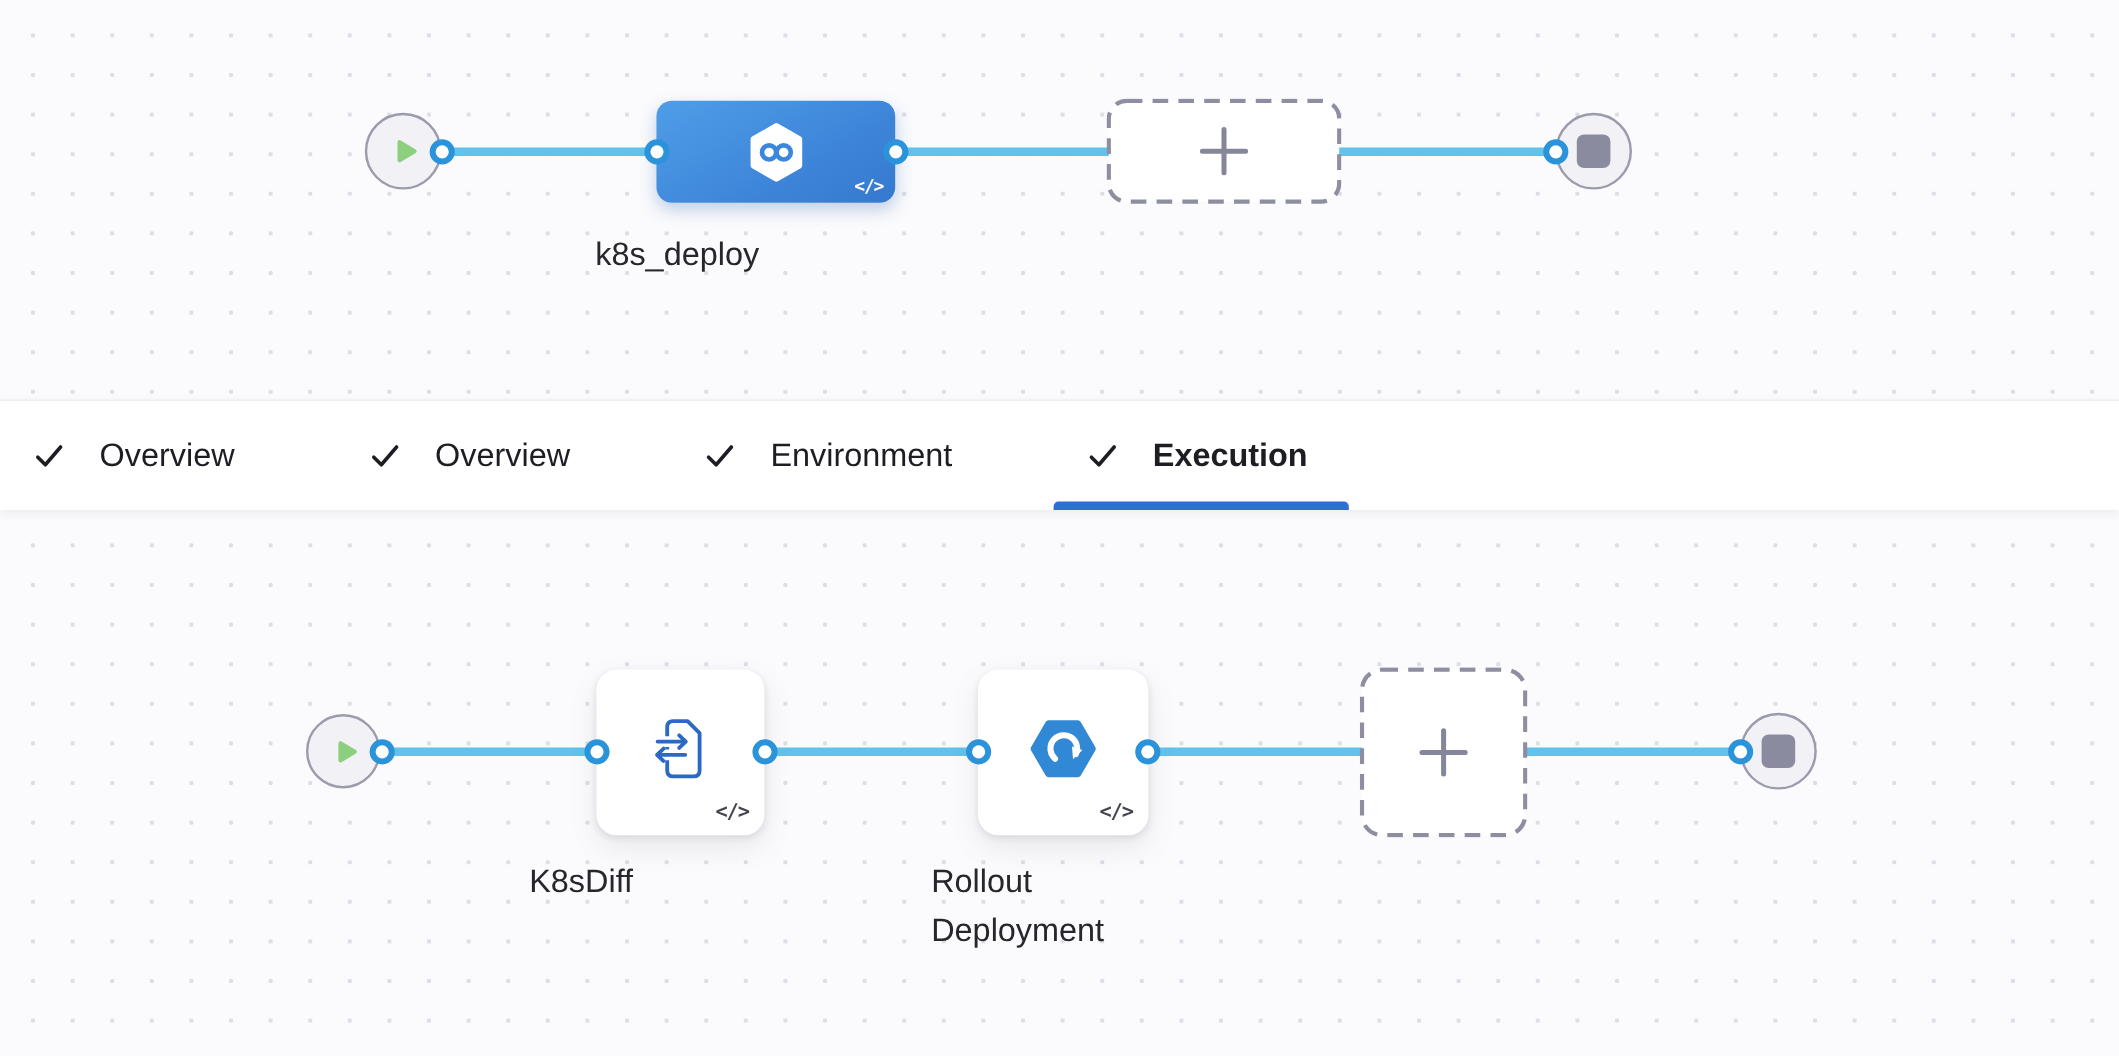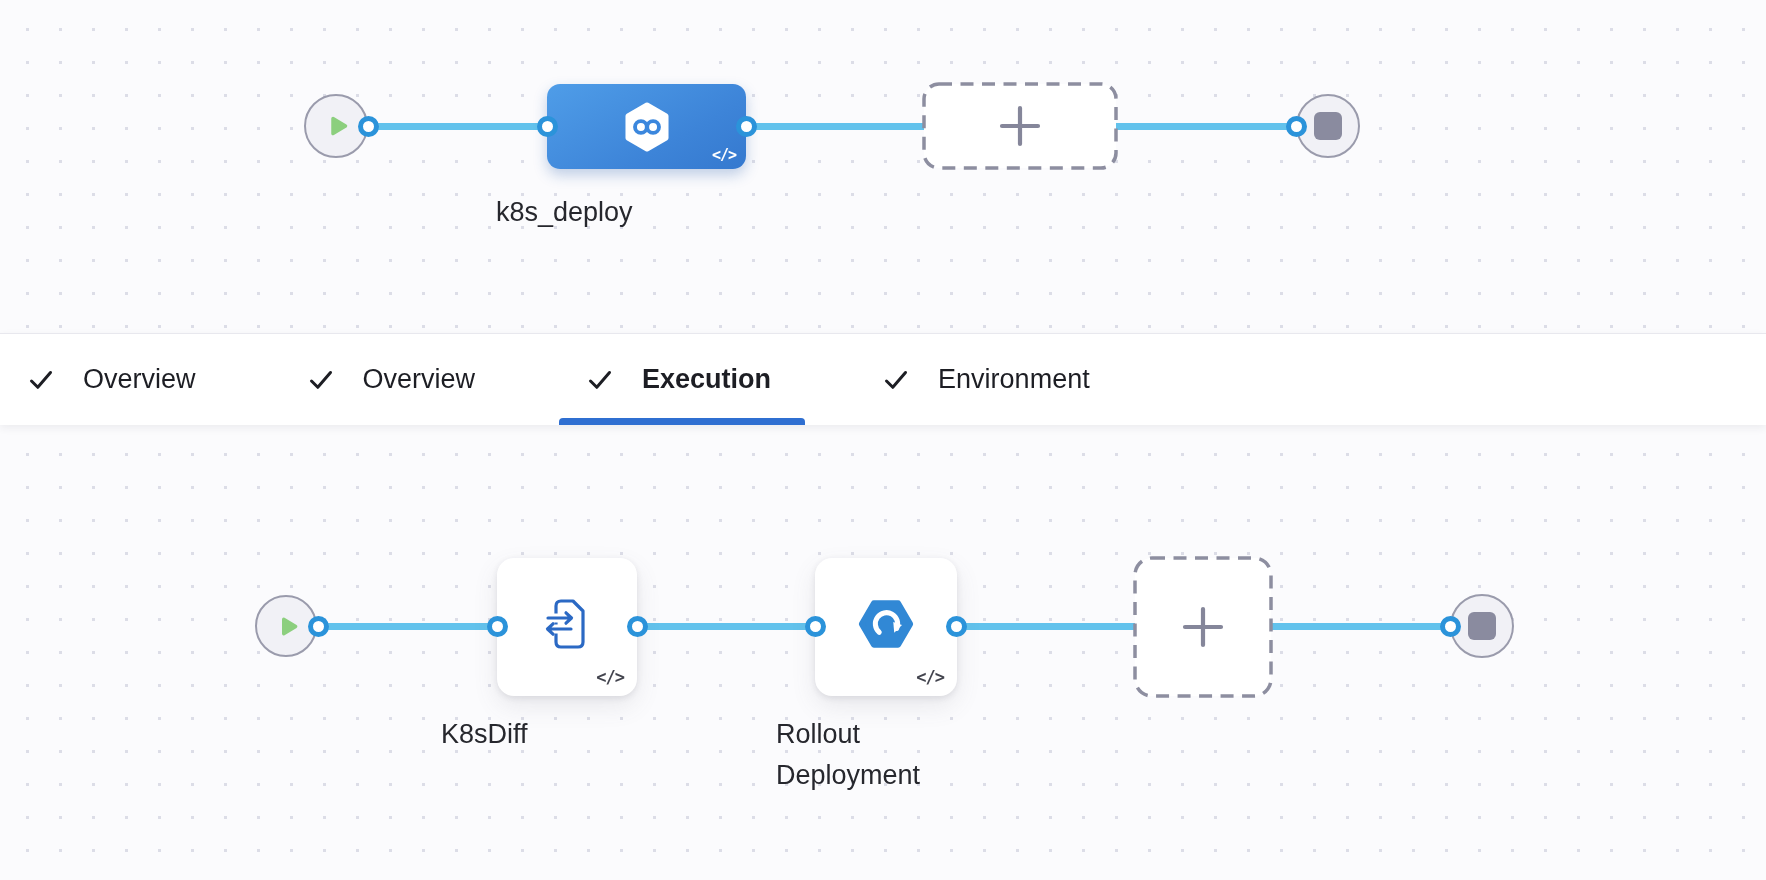--- a/index.html
+++ b/index.html
@@ -116,31 +116,31 @@
         <path d="M3.5 14 L9.8 20.3 L22.5 5.5" fill="none" stroke="#1d1e24" stroke-width="3" stroke-linecap="round" stroke-linejoin="round"></path>
       </svg>
       <span>Overview</span>
     </div>
     <div class="tab">
       <svg width="26" height="26" viewBox="0 0 26 26">
         <path d="M3.5 14 L9.8 20.3 L22.5 5.5" fill="none" stroke="#1d1e24" stroke-width="3" stroke-linecap="round" stroke-linejoin="round"></path>
       </svg>
       <span>Overview</span>
     </div>
+    <div class="tab">
+      <svg width="26" height="26" viewBox="0 0 26 26">
+        <path d="M3.5 14 L9.8 20.3 L22.5 5.5" fill="none" stroke="#1d1e24" stroke-width="3" stroke-linecap="round" stroke-linejoin="round"></path>
+      </svg>
+      <span>Environment</span>
+    </div>
     <div class="tab active">
       <svg width="26" height="26" viewBox="0 0 26 26">
         <path d="M3.5 14 L9.8 20.3 L22.5 5.5" fill="none" stroke="#1d1e24" stroke-width="3" stroke-linecap="round" stroke-linejoin="round"></path>
       </svg>
       <span>Execution</span>
-    </div>
-    <div class="tab">
-      <svg width="26" height="26" viewBox="0 0 26 26">
-        <path d="M3.5 14 L9.8 20.3 L22.5 5.5" fill="none" stroke="#1d1e24" stroke-width="3" stroke-linecap="round" stroke-linejoin="round"></path>
-      </svg>
-      <span>Environment</span>
     </div>
   </div>
 
   <div class="canvas canvas-bottom">
     <div class="line" style="left:286px;top:198px;width:1196px;"></div>
 
     <div class="round-node" style="left:255px;top:170px;width:62px;height:62px;">
       <svg width="25" height="25" viewBox="0 0 26 26" style="margin-left:4px">
         <path d="M8 5.5 L20.5 13 L8 20.5 Z" fill="#8ccf7e" stroke="#8ccf7e" stroke-width="3.5" stroke-linejoin="round"></path>
       </svg>

